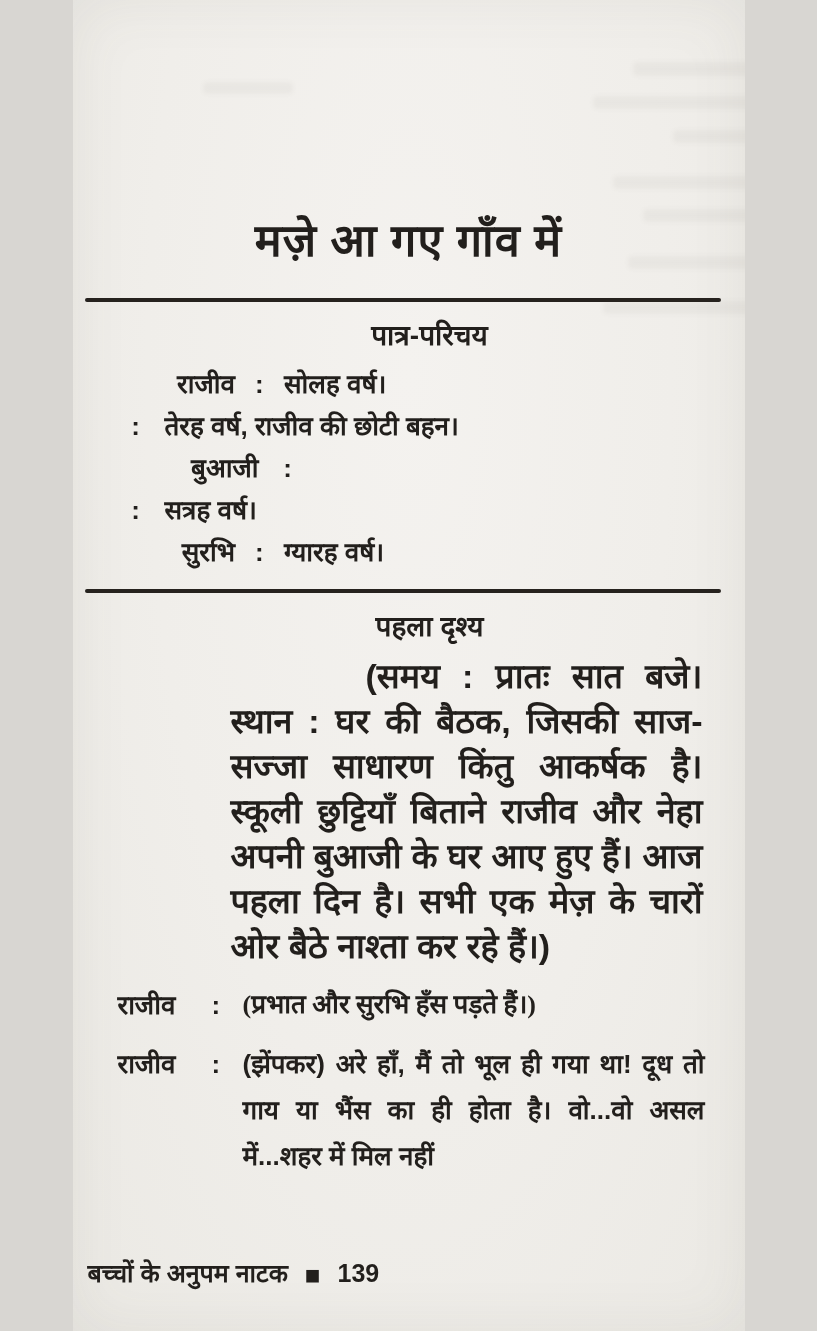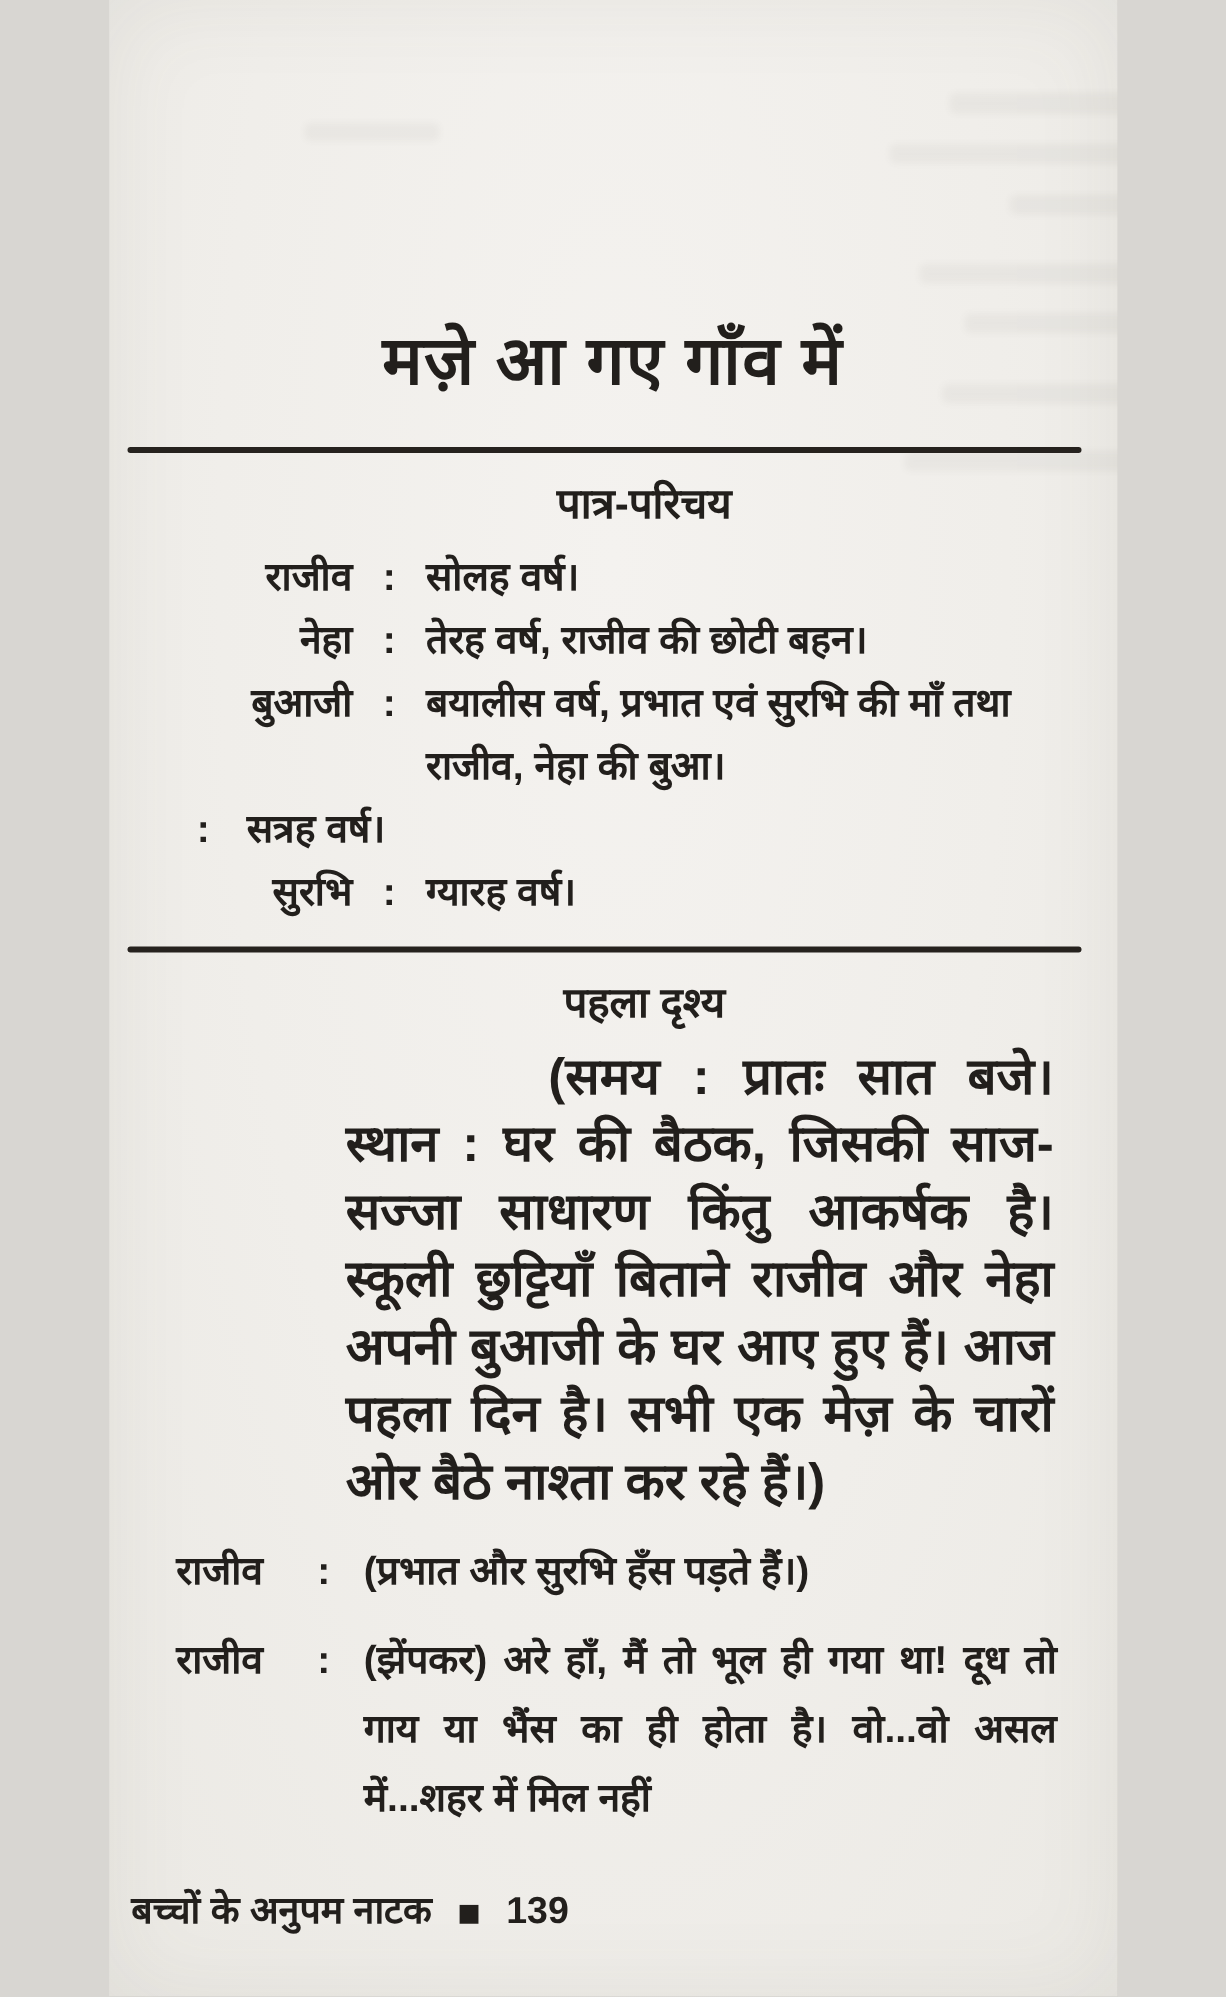--- a/index.html
+++ b/index.html
@@ -82,20 +82,21 @@
     line-height: 46px;
   }
   .dialogue .speaker     { position: absolute; left: 0;    top: 0; white-space: nowrap; }
   .dialogue .speaker-sep { position: absolute; left: 94px; top: 0; }
   .dialogue .dialogue-text { display: block; text-align: justify; }
   .inline-direction {
     margin: 3px 40px 0 170px;
     font-size: 26px;
     font-weight: 700;
     line-height: 46px;
+    font-family: Liberation Serif, serif;
   }
   .footer {
     position: absolute;
     left: 15px; right: 0;
     bottom: 42px;
     font-size: 25px;
     font-weight: 700;
   }
   .footer-square {
     display: inline-block;
@@ -125,28 +126,26 @@
 
   <h3 class="section-heading">पात्र-परिचय</h3>
 
   <div class="cast-list">
     <div class="cast-row">
       <span class="cast-name">राजीव</span>
       <span class="cast-sep">:</span>
       <span class="cast-desc">सोलह वर्ष।</span>
     </div>
     <div class="cast-row">
-      <span class="cast-name">नेहा</span>
       <span class="cast-sep">:</span>
       <span class="cast-desc">तेरह वर्ष, राजीव की छोटी बहन।</span>
     </div>
     <div class="cast-row">
       <span class="cast-name">बुआजी</span>
       <span class="cast-sep">:</span>
-      <span class="cast-desc">बयालीस वर्ष, प्रभात एवं सुरभि की माँ तथा राजीव, नेहा की बुआ।</span>
     </div>
     <div class="cast-row">
       <span class="cast-sep">:</span>
       <span class="cast-desc">सत्रह वर्ष।</span>
     </div>
     <div class="cast-row">
       <span class="cast-name">सुरभि</span>
       <span class="cast-sep">:</span>
       <span class="cast-desc">ग्यारह वर्ष।</span>
     </div>

